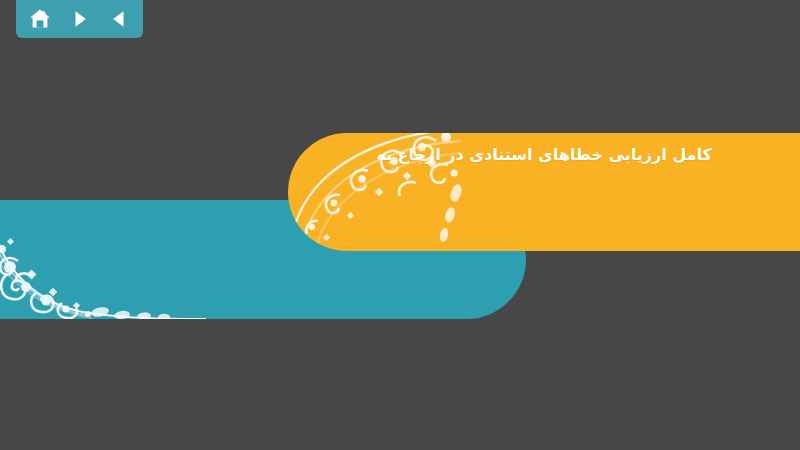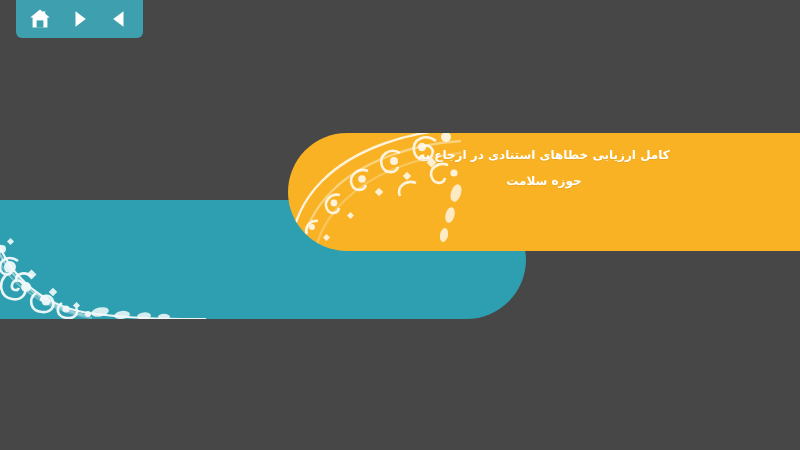--- a/index.html
+++ b/index.html
@@ -79,21 +79,21 @@
     display: flex;
     flex-direction: column;
     align-items: center;
     justify-content: flex-start;
     padding-top: 4px;
     box-sizing: border-box;
     pointer-events: none;
   }
   .title-line {
     color: #ffffff;
-    font-size: 12px;
+    font-size: 16px;
     line-height: 26px;
     font-weight: 700;
     letter-spacing: 0px;
     white-space: nowrap;
     direction: rtl;
     text-align: center;
     text-shadow: 0 1px 0 rgba(0,0,0,.06);
   }
 
   
@@ -195,21 +195,20 @@
       <g fill="#ffffff" opacity="0.8">
         <ellipse cx="168" cy="66" rx="5" ry="9" transform="rotate(18 168 66)"></ellipse>
         <ellipse cx="162" cy="88" rx="4.5" ry="8" transform="rotate(14 162 88)"></ellipse>
         <ellipse cx="156" cy="108" rx="4" ry="7" transform="rotate(10 156 108)"></ellipse>
       </g>
     </svg>
   </div>
 
   <div id="title-text">
     <div class="title-line">کامل ارزیابی خطاهای استنادی در ارجاع به</div>
-    <div class="title-line">حوزه سلامت</div>
   </div>
 
   <div id="navbar">
 
     <div class="nav-btn">
       <svg width="20" height="20" viewBox="0 0 20 20" xmlns="http://www.w3.org/2000/svg">
         <path d="M14.5 2.2 L4.2 10 L14.5 17.8 Z" fill="#ffffff"></path>
       </svg>
     </div>
 

